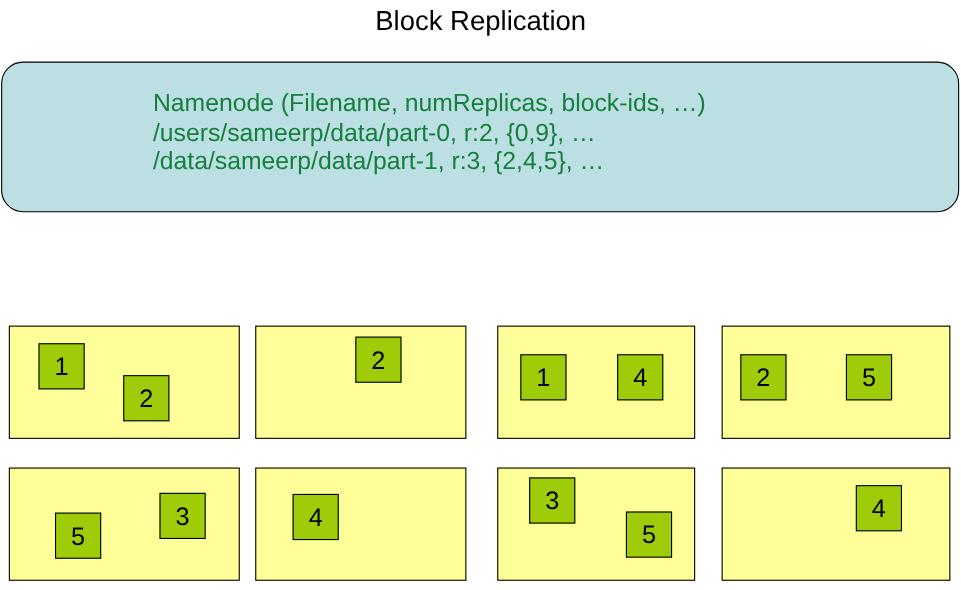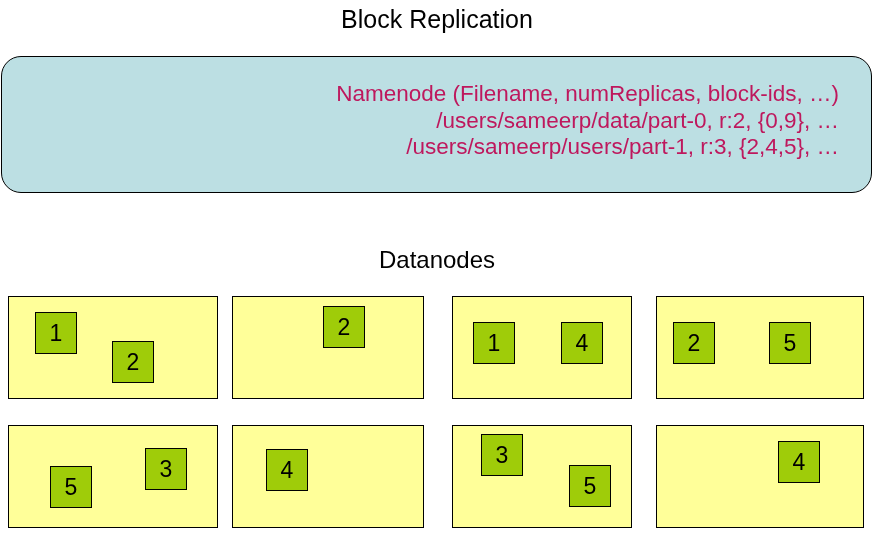--- a/index.html
+++ b/index.html
@@ -52,22 +52,21 @@
   .namenode-lines {
     position: absolute;
     left: 137px;
     top: 24px;
     width: 700px;
   }
   .namenode-line {
     font-size: 22.5px;
     line-height: 26.5px;
     white-space: nowrap;
-    color: #be185d;
-    text-align: right;
+    color: #15803d;
   }
 
   
   .datanodes-label {
     position: absolute;
     left: 0;
     top: 245px;
     width: 874px;
     text-align: center;
     font-size: 24px;
@@ -102,25 +101,24 @@
 <body>
 
 <div id="diagram">
 
   <div class="diagram-title">Block Replication</div>
 
   <div class="namenode-box">
     <div class="namenode-lines">
       <div class="namenode-line">Namenode (Filename, numReplicas, block-ids, …)</div>
       <div class="namenode-line">/users/sameerp/data/part-0, r:2, {0,9}, …</div>
-      <div class="namenode-line">/users/sameerp/users/part-1, r:3, {2,4,5}, …</div>
+      <div class="namenode-line">/data/sameerp/data/part-1, r:3, {2,4,5}, …</div>
     </div>
   </div>
 
-  <div class="datanodes-label">Datanodes</div>
 
   <div id="datanode-layer">
       <div class="datanode" style="left: 8px; top: 296px; width: 210px; height: 103px;">
         <div class="block" style="left: 26px; top: 15px; width: 42px; height: 42px;">1</div>
         <div class="block" style="left: 103px; top: 44px; width: 42px; height: 42px;">2</div>
       </div>
       <div class="datanode" style="left: 232px; top: 296px; width: 192px; height: 103px;">
         <div class="block" style="left: 90px; top: 9px; width: 42px; height: 42px;">2</div>
       </div>
       <div class="datanode" style="left: 452px; top: 296px; width: 180px; height: 103px;">

